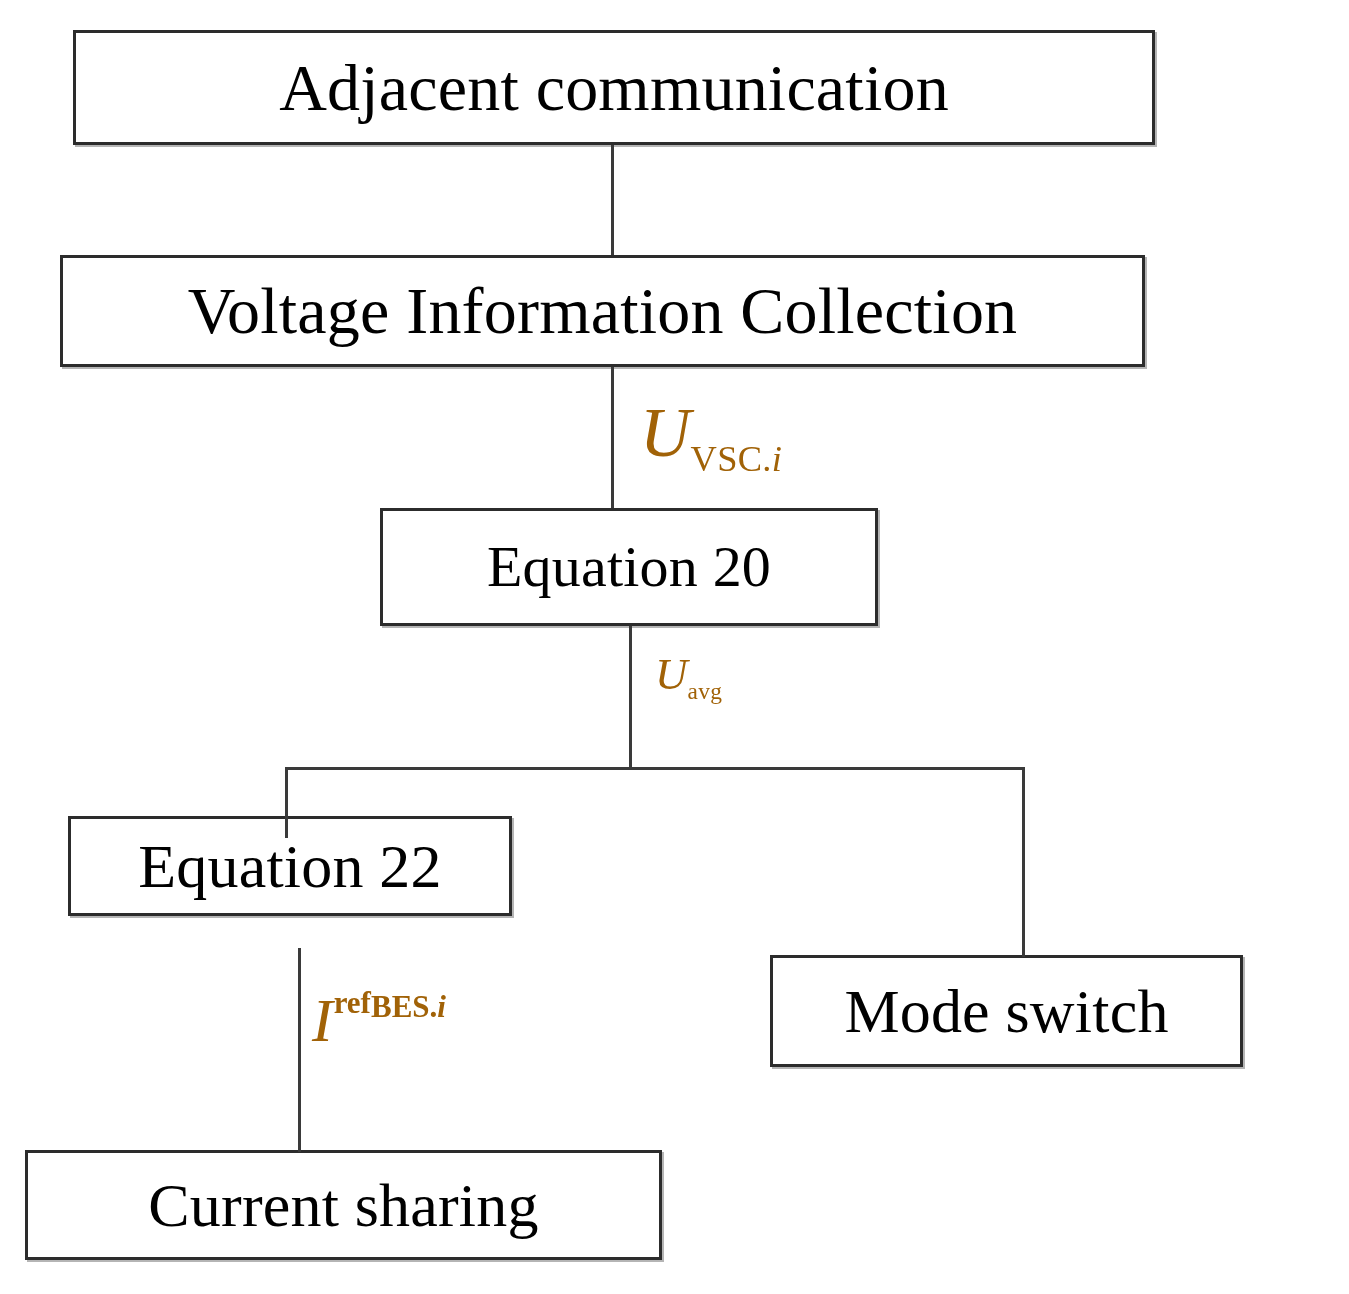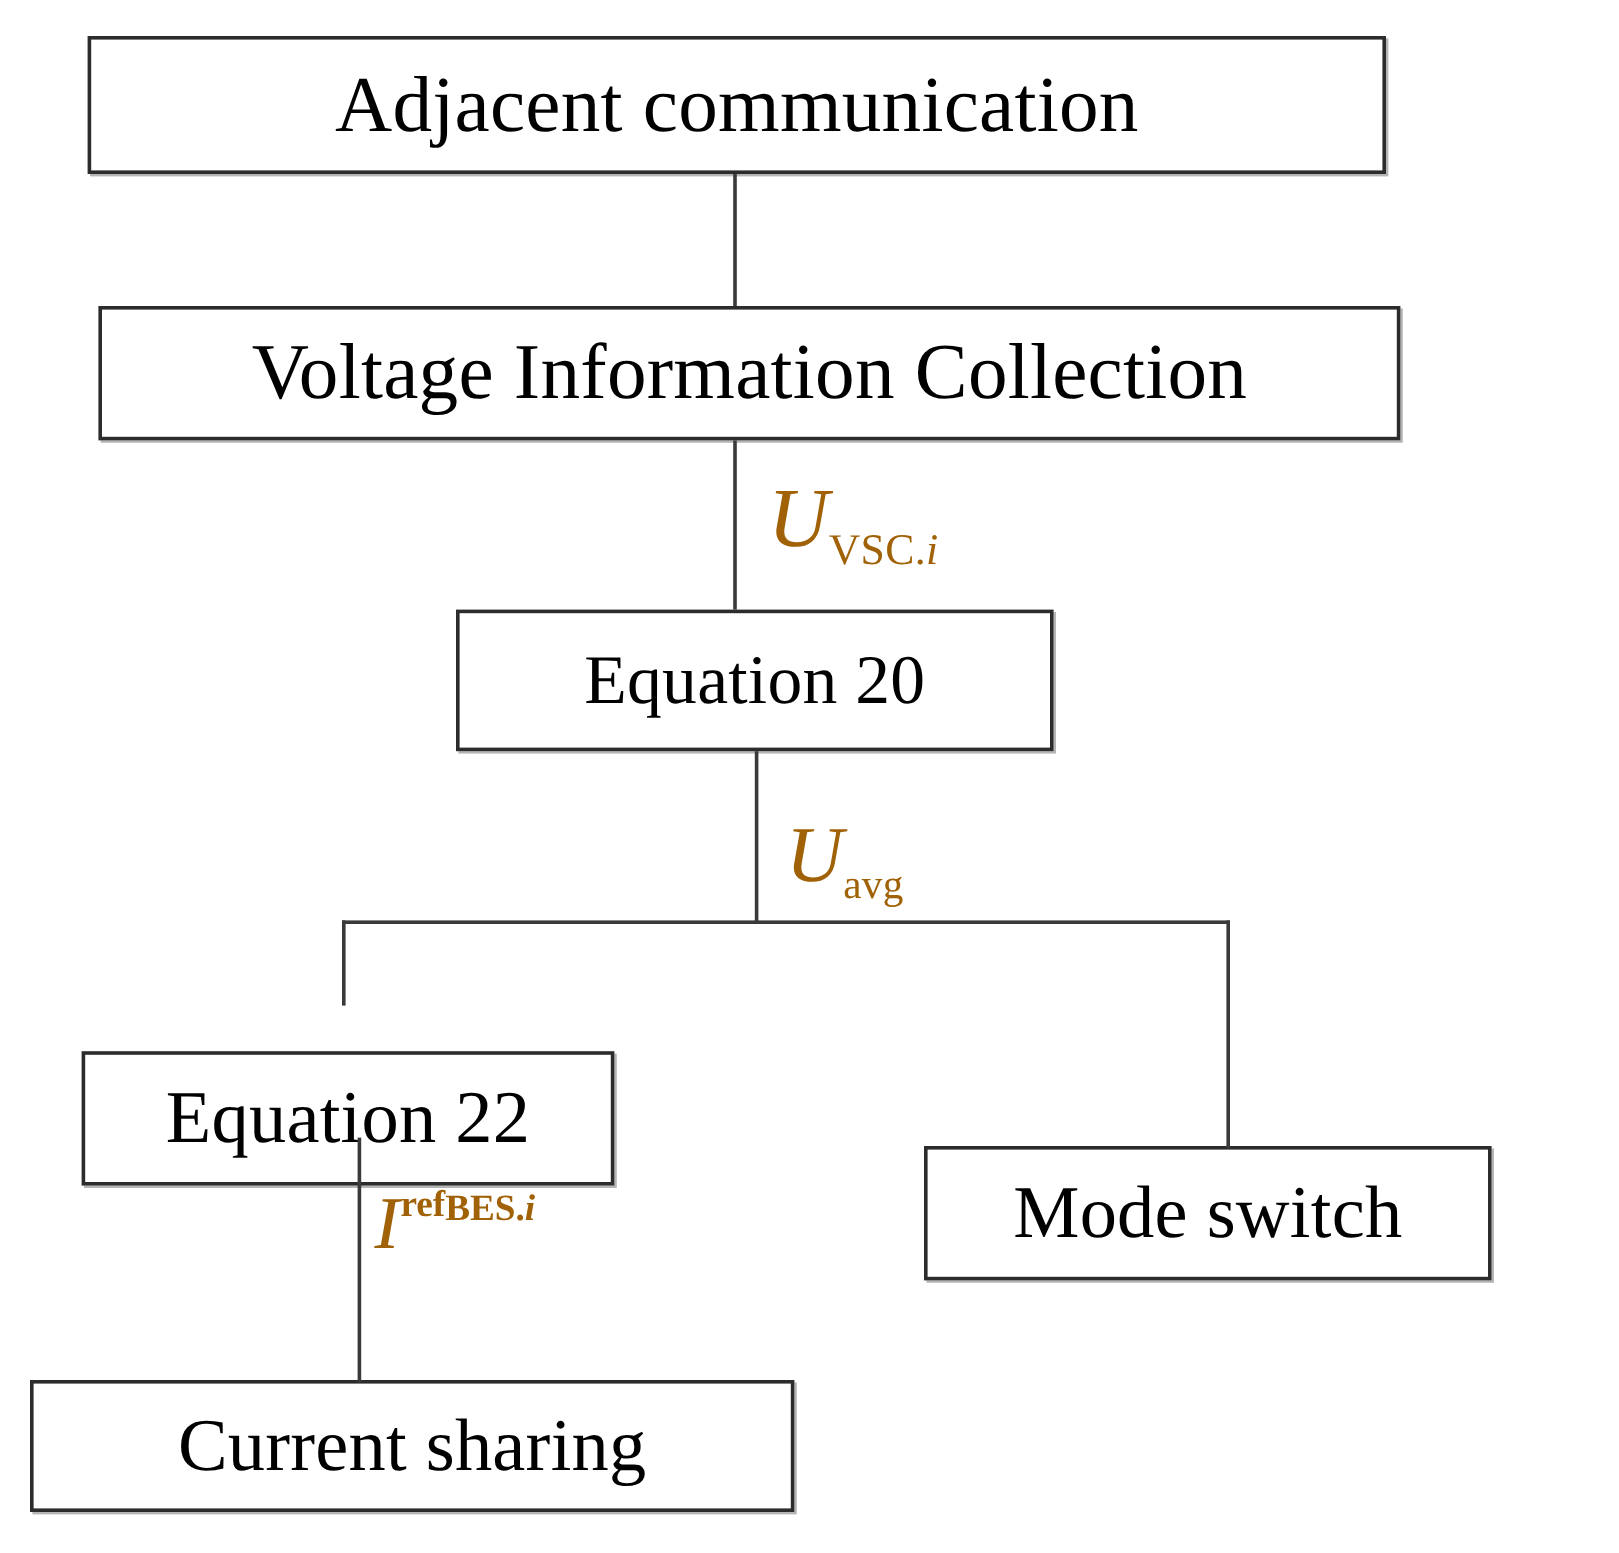--- a/index.html
+++ b/index.html
@@ -35,31 +35,31 @@
     display: block;
     letter-spacing: 0.2px;
   }
 
   #node-adjacent-communication {
     left: 73px;  top: 30px;  width: 1082px; height: 115px;
   }
   #node-adjacent-communication .node-label { font-size: 66px; }
 
   #node-voltage-information-collection {
-    left: 82px;  top: 255px; width: 1085px; height: 112px;
+    left: 60px;  top: 255px; width: 1085px; height: 112px;
   }
   #node-voltage-information-collection .node-label { font-size: 66px; }
 
   #node-equation-20 {
     left: 380px; top: 508px; width: 498px; height: 118px;
   }
   #node-equation-20 .node-label { font-size: 58px; }
 
   #node-equation-22 {
-    left: 68px;  top: 876px; width: 444px; height: 112px; text-align: center;
+    left: 68px;  top: 816px; width: 444px; height: 100px; text-align: center;
   }
   #node-equation-22 .node-label { font-size: 62px; }
 
   #node-current-sharing {
     left: 25px;  top: 1150px; width: 637px; height: 110px;
   }
   #node-current-sharing .node-label { font-size: 62px; }
 
   #node-mode-switch {
     left: 770px; top: 955px; width: 473px; height: 112px;
@@ -95,21 +95,21 @@
   }
   .sub, .sup {
     font-style: normal;
     font-size: 0.52em;
     letter-spacing: 0.3px;
   }
   .sub  { vertical-align: sub; }
   .sub-i { font-style: italic; }
 
   #label-uvsc { left: 640px; top: 398px; font-size: 70px; }
-  #label-uavg { left: 655px; top: 652px; font-size: 66px; margin-top: 28px; }
+  #label-uavg { left: 655px; top: 652px; font-size: 45px; }
 
   
   #label-ibes {
     left: 312px; top: 988px; font-size: 62px;
     display: flex; align-items: flex-start;
   }
   #label-ibes .var-I { font-style: italic; line-height: 1.05; }
   #label-ibes .stack {
     display: inline-flex;
     flex-direction: row;

